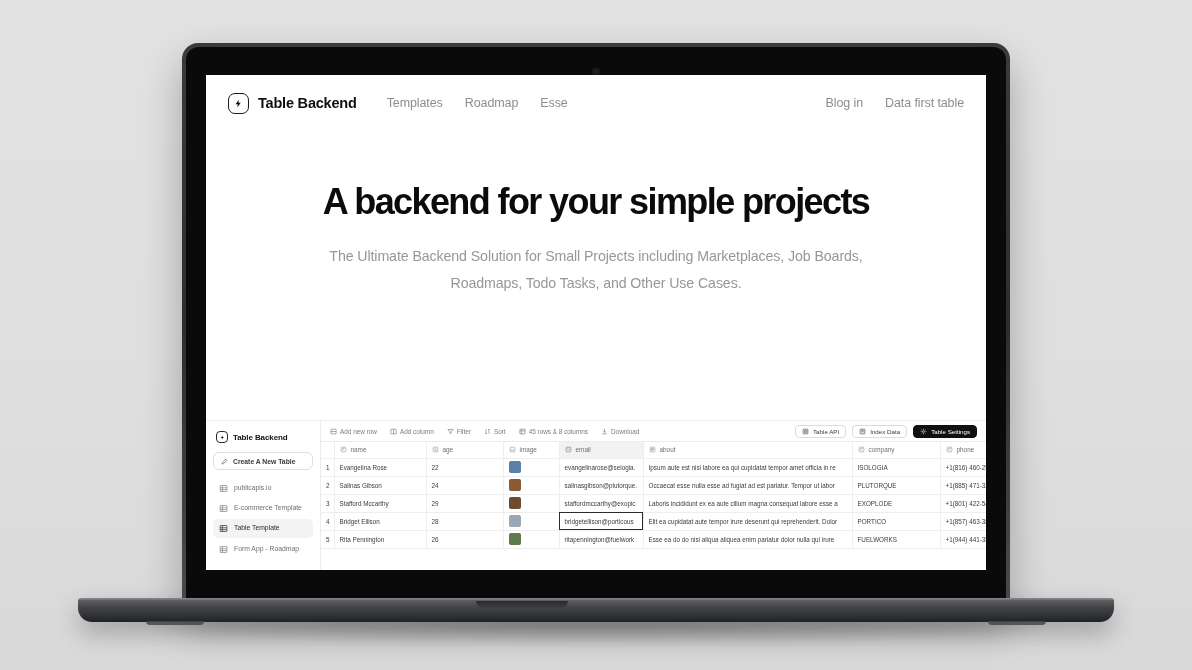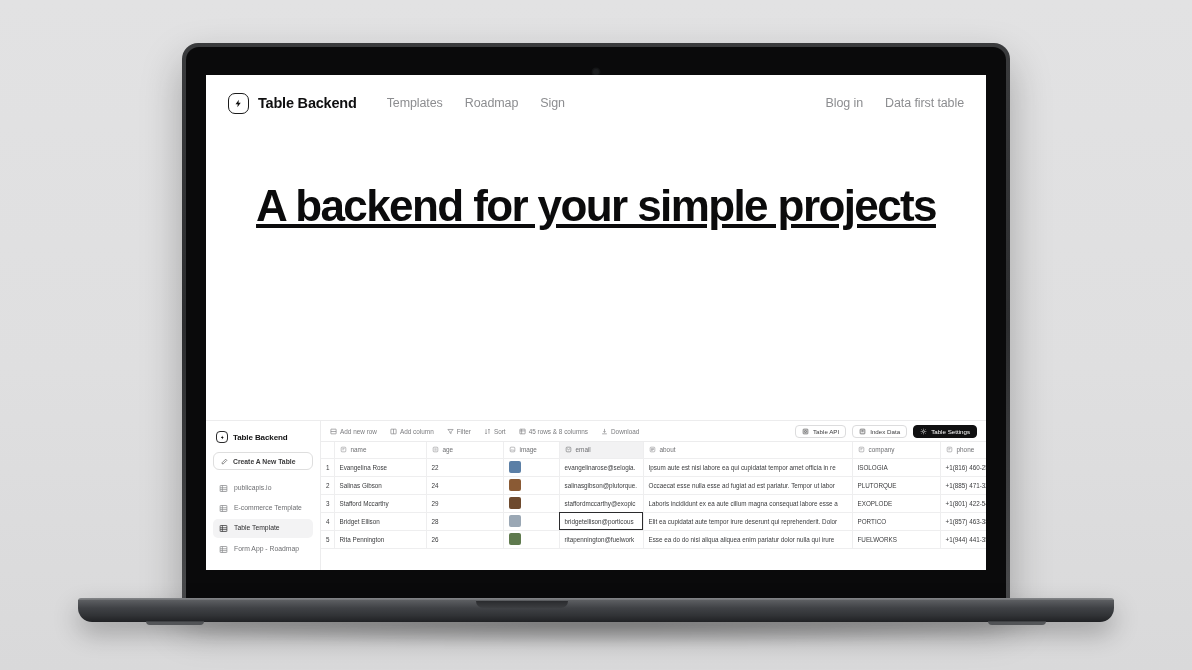--- a/index.html
+++ b/index.html
@@ -75,22 +75,22 @@
   .brand-mark svg { width:9px; height:9px; }
   .brand-name { font-size:14.5px; font-weight:700; color:#0f0f10; letter-spacing:-0.2px; }
   .nav-links { display:flex; gap:22px; margin-left:30px; }
   .nav-link { font-size:12.5px; color:#8c8d90; letter-spacing:-0.1px; }
   .nav-right { margin-left:auto; display:flex; gap:22px; align-items:center; }
   .nav-right .nav-link { color:#8c8d90; }
 
   
   .hero { text-align:center; padding:52px 40px 0; background:#fff; }
   .hero h1 {
-    font-size:44px; font-weight:700; color:#0b0b0c;
-    letter-spacing:-1.6px; line-height:1.05;text-decoration:underline;
+    font-size:36px; font-weight:700; color:#0b0b0c;
+    letter-spacing:-1.6px; line-height:1.05;
   }
   .hero p {
     margin-top:22px; font-size:14.2px; color:#96979a; line-height:1.95;
     letter-spacing:-0.1px;
   }
   .cta-row { margin-top:28px; display:flex; justify-content:center; gap:15px; }
   .btn {
     height:42px; border-radius:9px; display:inline-flex; align-items:center;
     justify-content:center; gap:10px; font-size:13px; letter-spacing:-0.1px;
   }
@@ -187,30 +187,34 @@
         <span class="brand-mark">
           <svg viewBox="0 0 24 24" fill="#111">
               <path d="M13 2L4 14h6l-1 8 9-12h-6l1-8z"></path>
             </svg>
         </span>
         <span class="brand-name">Table Backend</span>
       </div>
       <div class="nav-links">
         <a class="nav-link">Templates</a>
         <a class="nav-link">Roadmap</a>
-        <a class="nav-link">Sign</a>
+        <a class="nav-link">Esse</a>
       </div>
       <div class="nav-right">
         <a class="nav-link">Blog in</a>
         <a class="nav-link">Data first table</a>
       </div>
     </div>
 
     <div class="hero">
       <h1>A backend for your simple projects</h1>
+      <p>
+        <span>The Ultimate Backend Solution for Small Projects including Marketplaces, Job Boards,</span><br>
+        <span>Roadmaps, Todo Tasks, and Other Use Cases.</span>
+      </p>
     </div>
 
     <div class="app">
 
       <div class="app-side">
         <div class="side-brand">
           <span class="side-mark">
             <svg viewBox="0 0 24 24" fill="#111">
                 <path d="M13 2L4 14h6l-1 8 9-12h-6l1-8z"></path>
               </svg>

